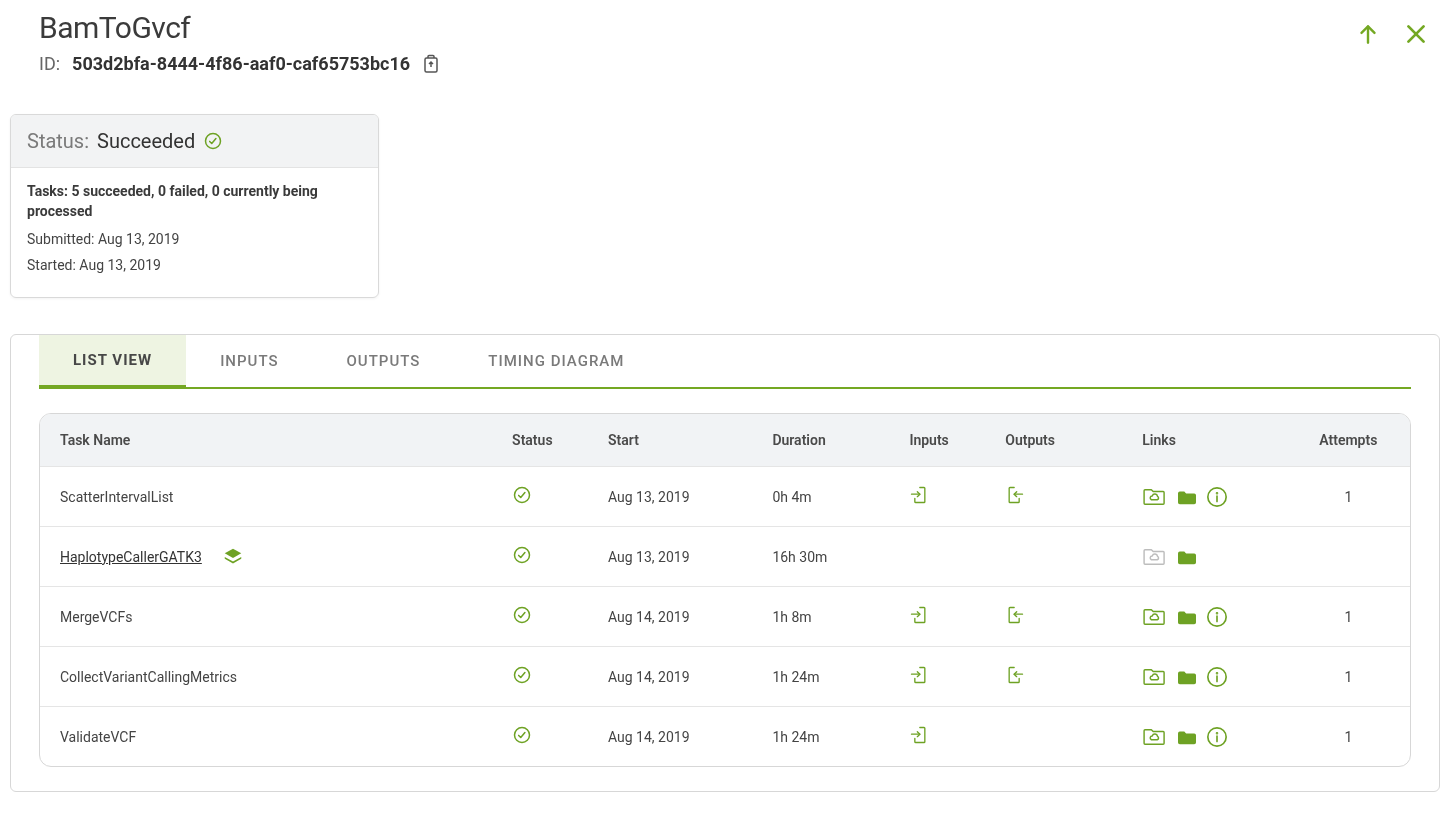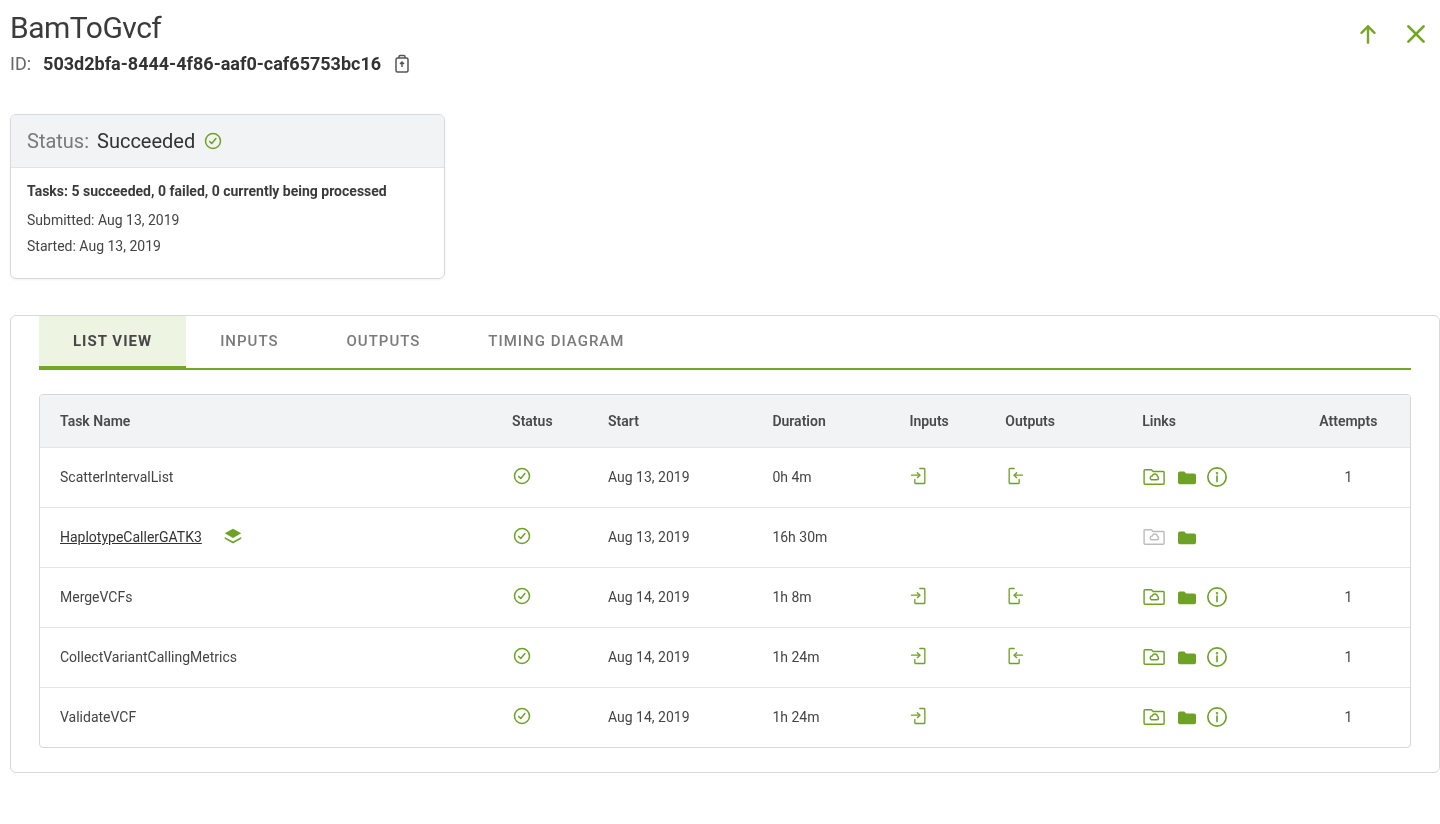--- a/index.html
+++ b/index.html
@@ -6,31 +6,31 @@
 body {
   font-family: -apple-system, BlinkMacSystemFont, "Segoe UI", Roboto, Helvetica, Arial, sans-serif;
   background: #fff;
   color: #333;
   padding: 10px;
   font-size: 14px;
 }
 .page { width: 1430px; }
 
 
-.header-row { display: flex; align-items: flex-start; justify-content: space-between; }
+.header-row { display: flex; align-items: flex-start; justify-content: space-between; margin-left: 29px; }
 .title { font-size: 30px; font-weight: 400; color: #3b3b3b; letter-spacing: -0.5px; }
 .id-row { margin-top: 8px; font-size: 18px; color: #666; display: flex; align-items: center; gap: 12px; }
 .id-value { font-weight: 700; color: #333; }
 .header-actions { display: flex; gap: 20px; padding-right: 10px; padding-top: 10px; }
 .header-icon { width: 28px; height: 28px; display: flex; align-items: center; justify-content: center; cursor: pointer; }
 
 
 .status-card {
   margin-top: 40px;
-  width: 435px;
+  width: 369px;
   border: 1px solid #d9d9d9;
   border-radius: 6px;
   overflow: hidden;
   box-shadow: 0 1px 3px rgba(0,0,0,0.05);
 }
 .status-head {
   background: #f2f3f4;
   border-bottom: 1px solid #e3e3e3;
   padding: 14px 16px;
   display: flex;
@@ -48,40 +48,41 @@
 .panel {
   margin-top: 36px;
   border: 1px solid #d7d7d7;
   border-radius: 6px;
   padding: 0 0 12px 0;
 }
 .tabs {
   display: flex;
   border-bottom: 2px solid #74a823;
   margin: 0 28px;
+  align-items: center;
 }
 .tab {
   padding: 16px 34px;
   font-size: 15px;
   letter-spacing: 1px;
   color: #7a7a7a;
   cursor: pointer;
   text-transform: uppercase;
   font-weight: 500;
 }
 .tab.active {
   background: #eef4e2;
   color: #474747;
   font-weight: 700;
   border-bottom: 4px solid #74a823;
   margin-bottom: -2px;
 }
 
 
-.table-wrap { margin: 24px 28px 12px 28px; border: 1px solid #d7d7d7; border-radius: 4px; overflow: hidden; }
+.table-wrap { margin: 24px 28px 12px 28px; border: 1px solid #d7d7d7; border-radius: 12px; overflow: hidden; }
 table { width: 100%; border-collapse: collapse; }
 thead { background: #f1f3f5; }
 th, td { text-align: left; padding: 18px 20px; border-bottom: 1px solid #e5e5e5; font-weight: 400; color: #444; }
 th { font-weight: 600; color: #4a4a4a; }
 tbody tr:last-child td { border-bottom: none; }
 .col-task { width: 33%; }
 .col-status { width: 7%; }
 .col-start { width: 12%; }
 .col-duration { width: 10%; }
 .col-inputs { width: 7%; }

